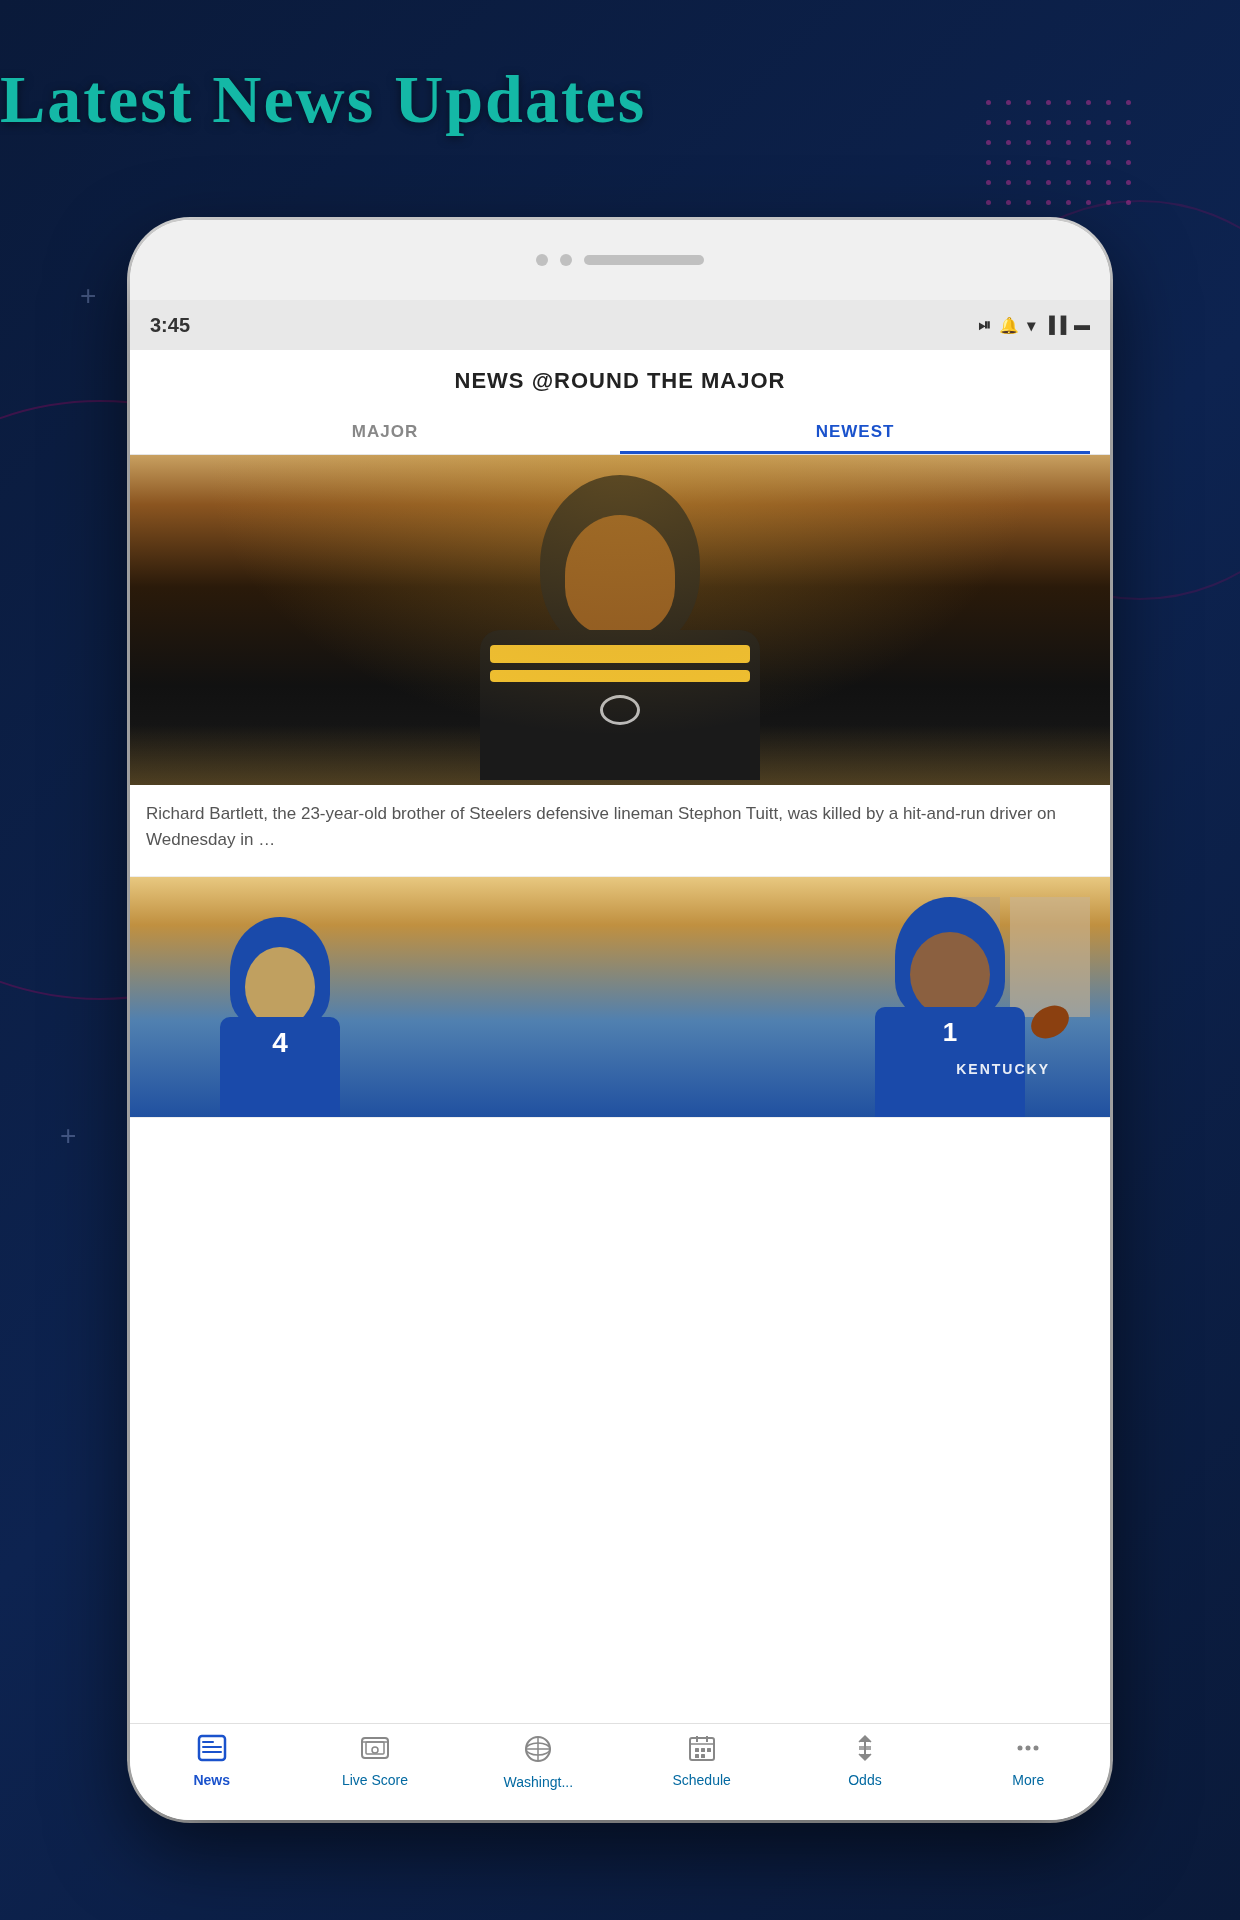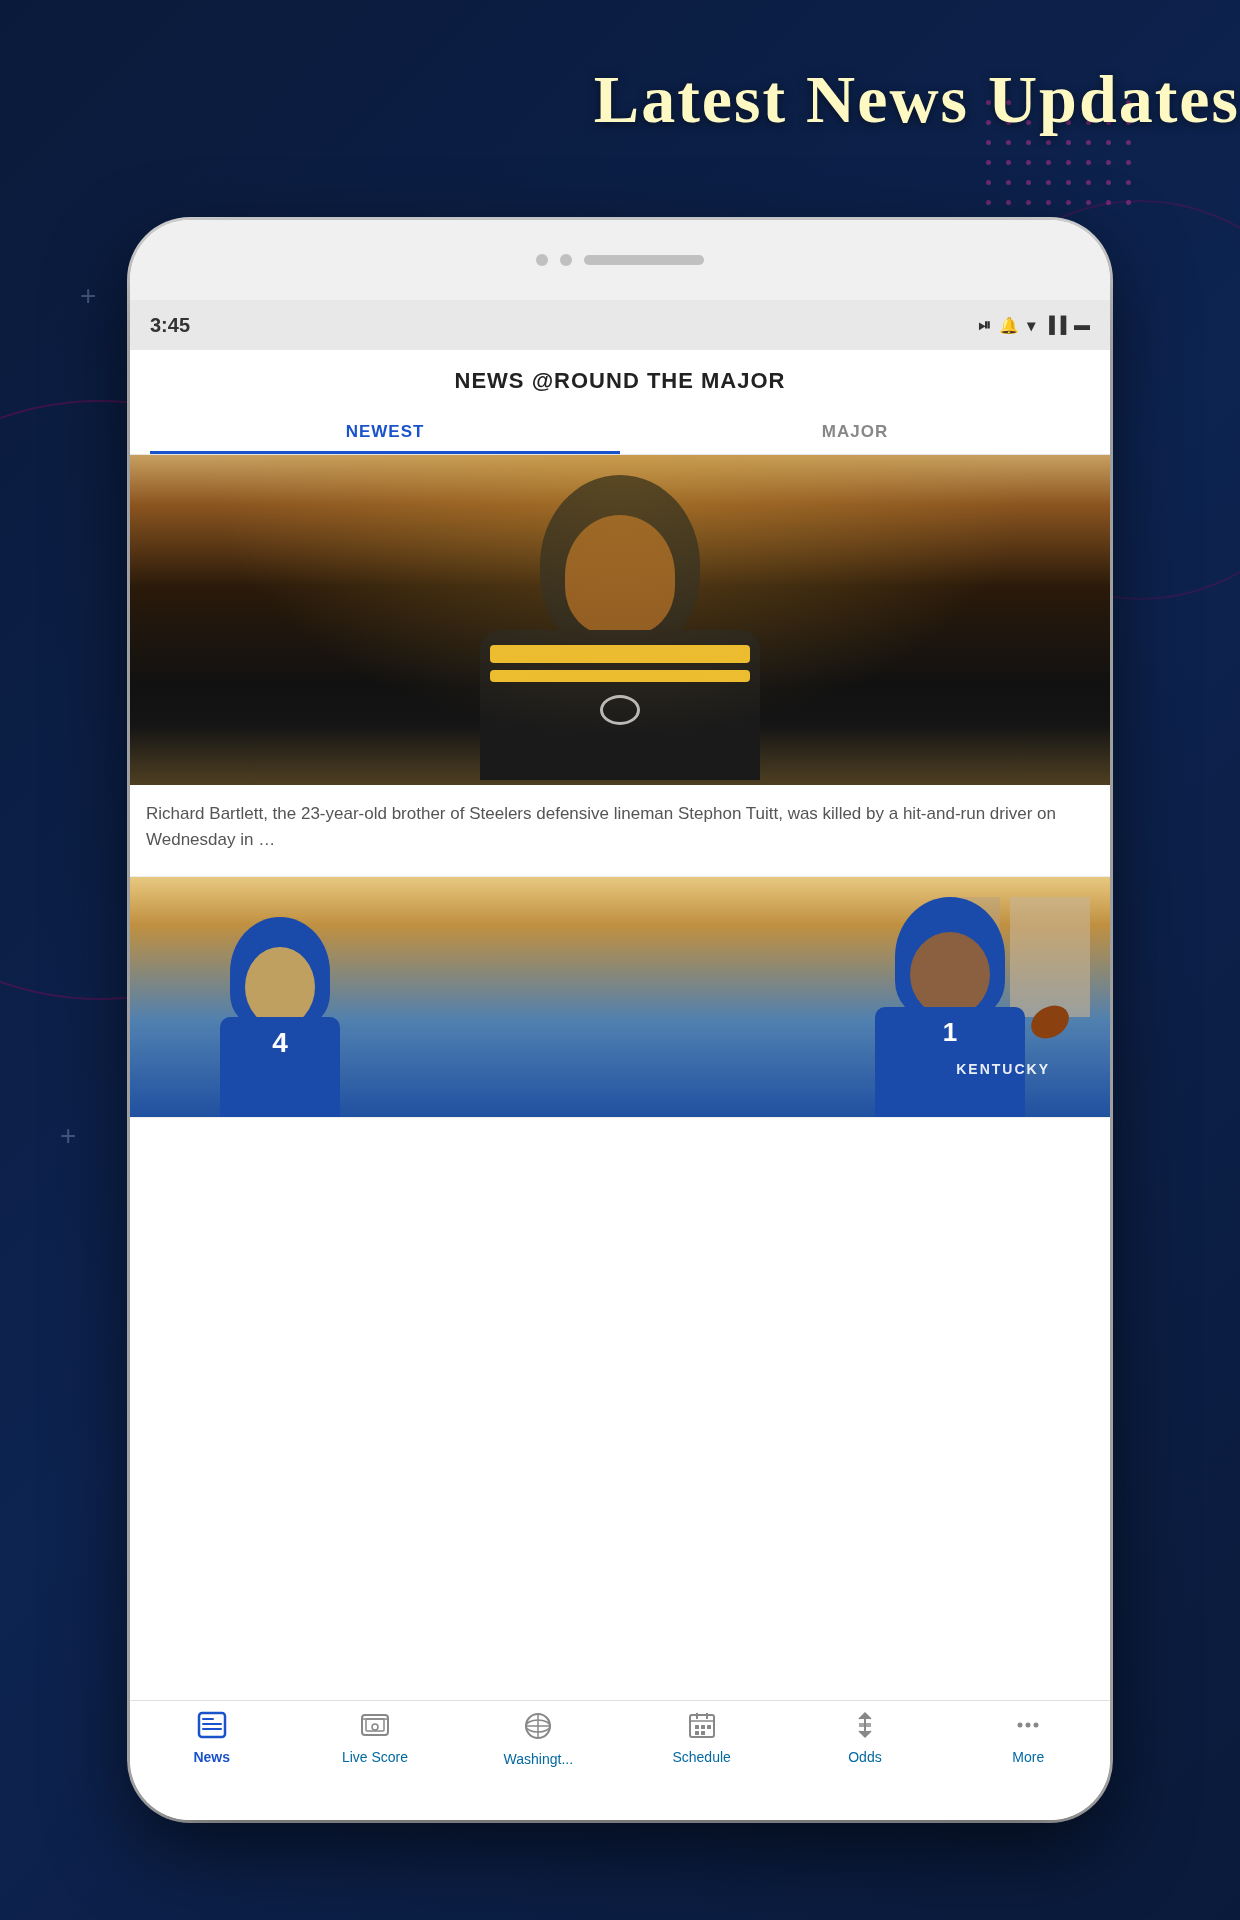--- a/index.html
+++ b/index.html
@@ -69,24 +69,24 @@
     .plus2 { top: 1120px; left: 60px; }
     .plus3 { top: 1100px; right: 140px; }
     .plus4 { top: 220px; right: 200px; font-size: 20px; color: rgba(200, 50, 150, 0.6); }
 
     
     .page-title {
       position: absolute;
       top: 60px;
       left: 0;
       right: 0;
-      text-align: right;
+      text-align: left;
       font-size: 68px;
       font-weight: 700;
-      color: #fef9c3;
+      color: #14b8a6;
       font-family: Georgia, serif;
       letter-spacing: 2px;
       text-shadow: 0 2px 10px rgba(0,0,0,0.5);
       z-index: 10;
     }
 
     
     .phone-frame {
       position: absolute;
       top: 220px;
@@ -233,21 +233,21 @@
       color: #888;
       font-style: italic;
     }
 
     
     .bottom-nav {
       position: absolute;
       bottom: 0;
       left: 0;
       right: 0;
-      height: 120px;
+      height: 97px;
       background: white;
       border-top: 1px solid #e0e0e0;
       display: flex;
       align-items: flex-start;
       padding-top: 10px;
       border-radius: 0 0 60px 60px;
     }
 
     .nav-item {
       flex: 1;
@@ -381,22 +381,22 @@
         <span class="status-icon">▐▐</span>
         <span class="status-icon">▬</span>
       </div>
     </div>
 
     <div class="phone-screen">
 
       <div class="app-header">
         <div class="app-title">NEWS @ROUND THE MAJOR</div>
         <div class="tabs">
+          <div class="tab">MAJOR</div>
           <div class="tab active">NEWEST</div>
-          <div class="tab">MAJOR</div>
         </div>
       </div>
 
       <div class="news-list">
 
         <div class="news-item">
 
           <div style="width:100%;height:330px;background:linear-gradient(180deg,#c8a060 0%,#8b5520 15%,#2a1a0a 40%,#111 70%, #1a1a1a 100%);position:relative;overflow:hidden;">
 
             <div style="position:absolute;bottom:0;left:0;right:0;height:60px;background:linear-gradient(180deg,transparent,rgba(200,150,50,0.3))"></div>

